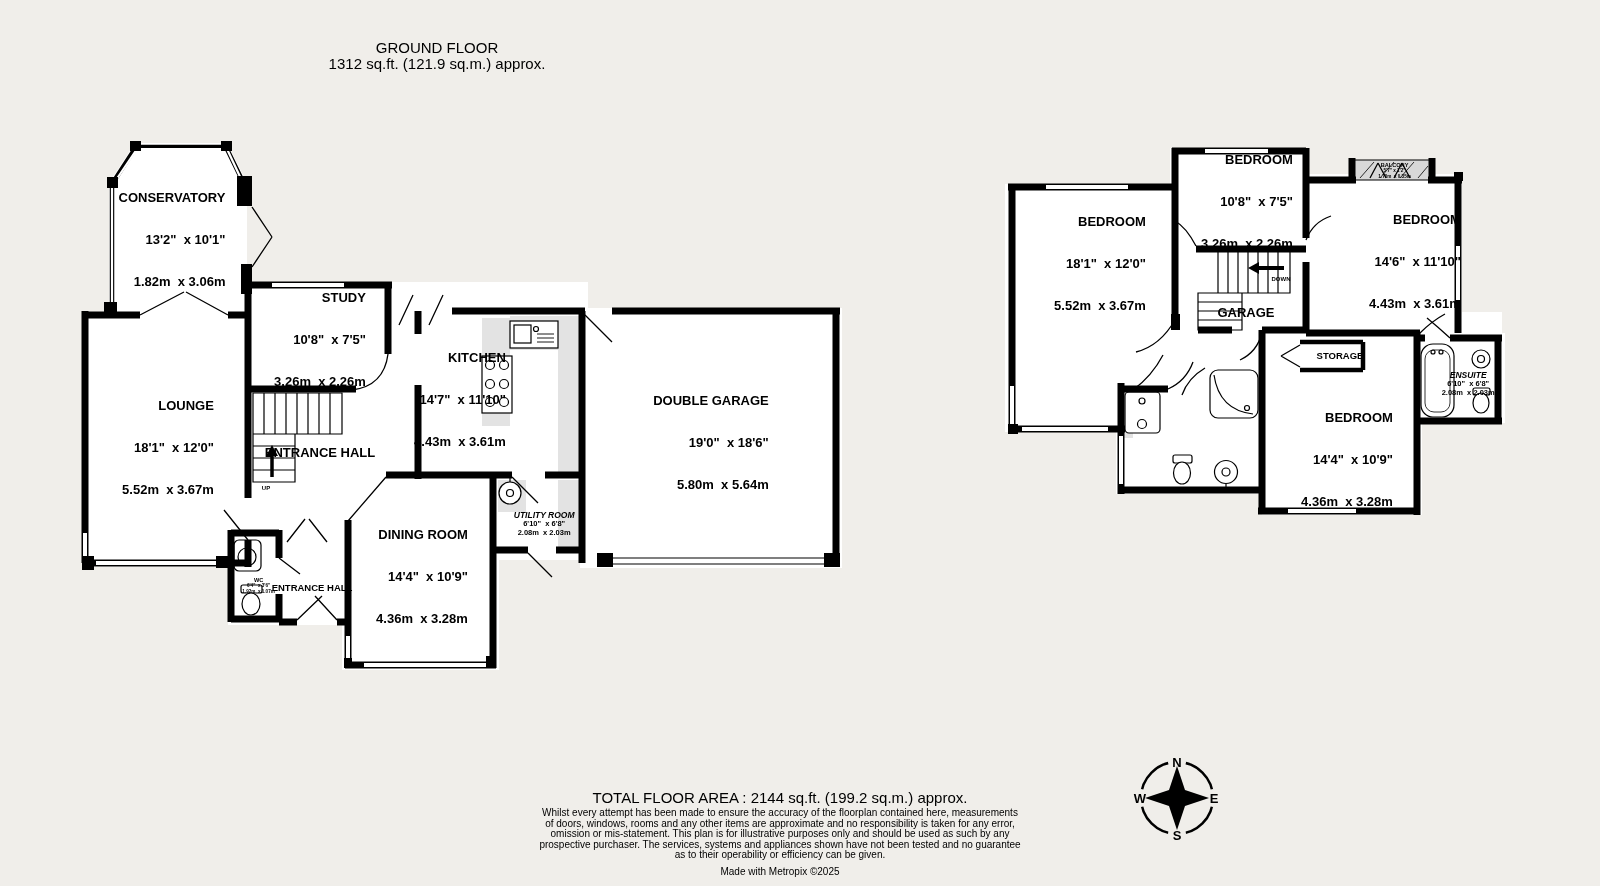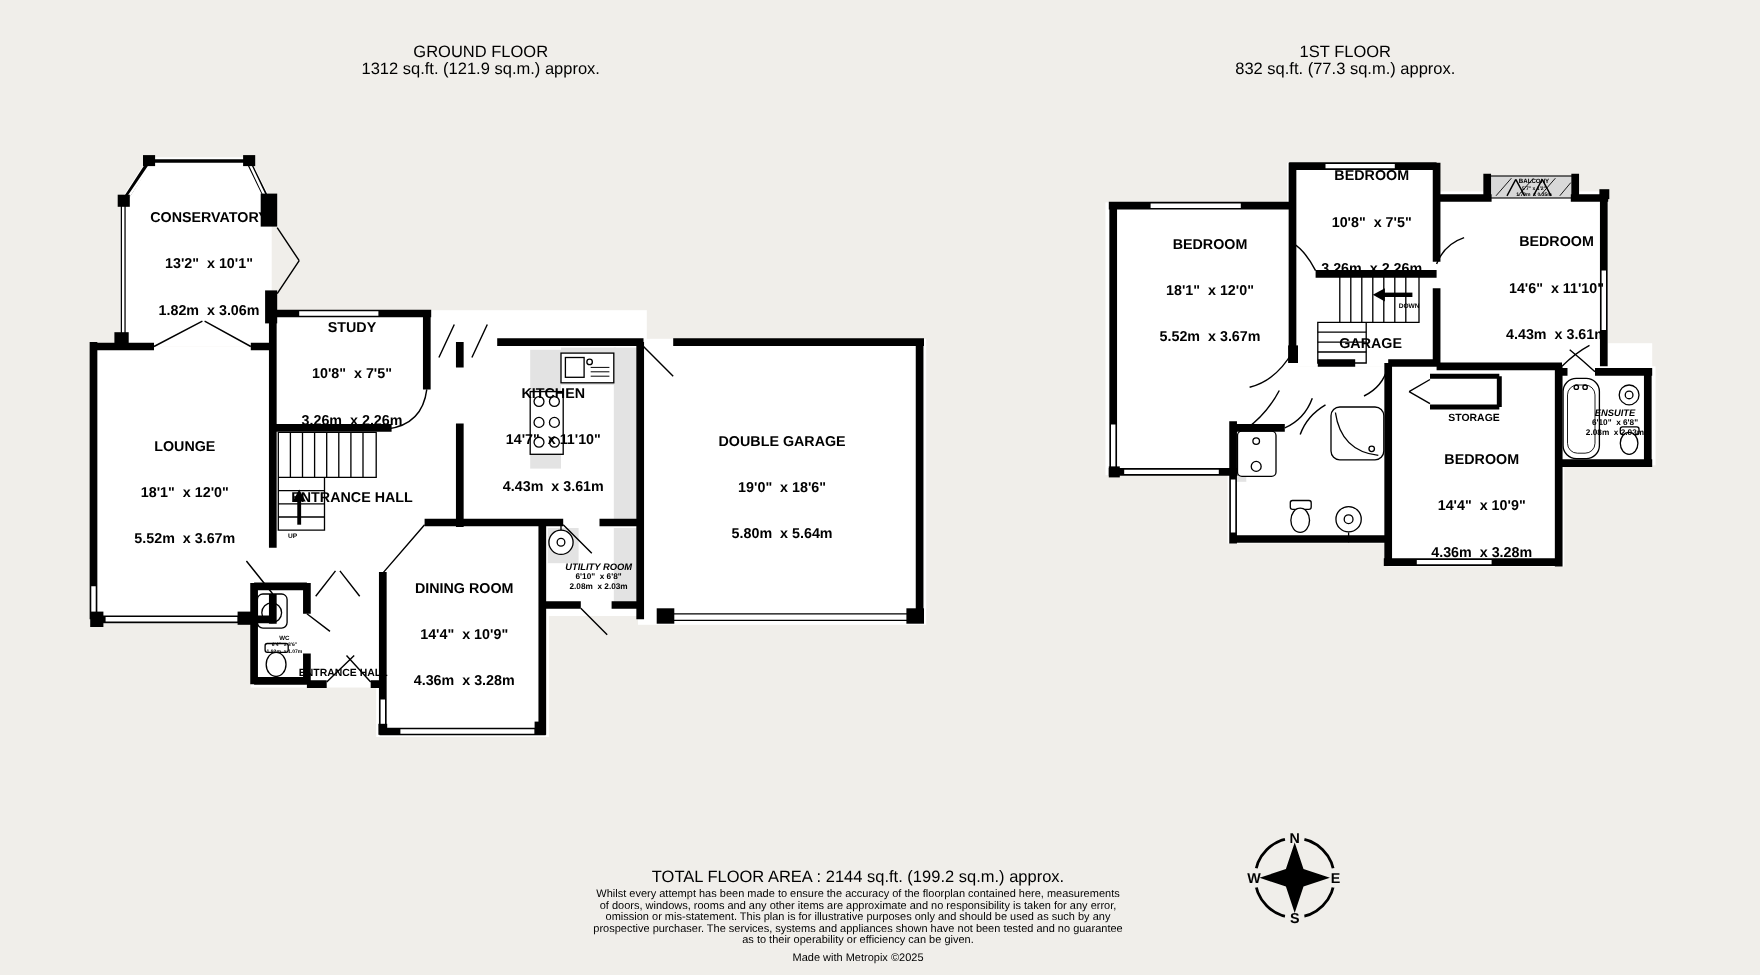--- a/index.html
+++ b/index.html
@@ -1,23 +1,23 @@
 <!DOCTYPE html>
 <html><head>
 <meta charset="utf-8">
 <style>
   html,body{margin:0;padding:0;}
   body{background:#f0eeea;font-family:"Liberation Sans",sans-serif;}
   #canvas{position:relative;width:1600px;height:886px;background:#f0eeea;overflow:hidden;}
   #plan-svg{position:absolute;left:0;top:0;}
   .lbl{position:absolute;transform:translate(-50%,-50%);text-align:center;color:#000;white-space:pre;}
   .room-label{font-weight:700;font-size:13px;line-height:14px;}
-  .room-label span{display:block;}
+  .room-label span{display:block;text-align:right;}
   .single-label{font-weight:700;font-size:13px;}
-  .mid-label{font-weight:700;font-size:9.5px;margin-top:25px;}
+  .mid-label{font-weight:700;font-size:9.5px;}
   .small-label{font-weight:700;font-size:7.5px;line-height:8.5px;}
   .small-label .rname{font-size:8.5px;font-style:italic;}
   .tiny-label{font-weight:700;font-size:4.6px;line-height:5.6px;}
   .tiny-label .rname{font-size:5.6px;}
   .updown-label{font-weight:700;font-size:6px;}
   .floor-title{font-size:15px;line-height:15.5px;font-weight:400;}
   .floor-title span{display:block;}
   .total-label{font-size:15px;font-weight:400;}
   .disclaimer{font-size:10px;line-height:10.6px;font-weight:400;white-space:pre-line;transform:translate(-50%,0);}
   .credit{font-size:10px;font-weight:400;}
@@ -212,41 +212,38 @@
       <circle cx="1213" cy="798" r="9" fill="#f0eeea"></circle>
       <circle cx="1177" cy="834" r="9" fill="#f0eeea"></circle>
       <circle cx="1141" cy="798" r="9" fill="#f0eeea"></circle>
       <polygon points="1177,766 1185,790 1209,798 1185,806 1177,830 1169,806 1145,798 1169,790" fill="#000"></polygon>
     </g>
   </svg>
 
   <div class="lbl floor-title" style="left:437px;top:55px">
     <span>GROUND FLOOR</span><span>1312 sq.ft. (121.9 sq.m.) approx.</span>
   </div>
-  <div class="lbl floor-title" style="left:1223px;top:55px">
-    <span>1ST FLOOR</span><span>832 sq.ft. (77.3 sq.m.) approx.</span>
-  </div>
-
-  <div class="lbl room-label" style="left:190px;top:240px">
+
+  <div class="lbl room-label" style="left:172px;top:240px">
     <span class="rname">CONSERVATORY</span>
     <span>13'2"  x 10'1"</span>
     <span>1.82m  x 3.06m</span>
   </div>
   <div class="lbl room-label" style="left:320px;top:340px">
     <span class="rname">STUDY</span>
     <span>10'8"  x 7'5"</span>
     <span>3.26m  x 2.26m</span>
   </div>
   <div class="lbl room-label" style="left:168px;top:448px">
     <span class="rname">LOUNGE</span>
     <span>18'1"  x 12'0"</span>
     <span>5.52m  x 3.67m</span>
   </div>
   <div class="lbl single-label" style="left:320px;top:452px">ENTRANCE HALL</div>
-  <div class="lbl room-label" style="left:503px;top:400px">
+  <div class="lbl room-label" style="left:460px;top:400px">
     <span class="rname">KITCHEN</span>
     <span>14'7"  x 11'10"</span>
     <span>4.43m  x 3.61m</span>
   </div>
   <div class="lbl room-label" style="left:711px;top:443px">
     <span class="rname">DOUBLE GARAGE</span>
     <span>19'0"  x 18'6"</span>
     <span>5.80m  x 5.64m</span>
   </div>
   <div class="lbl room-label" style="left:422px;top:577px">

